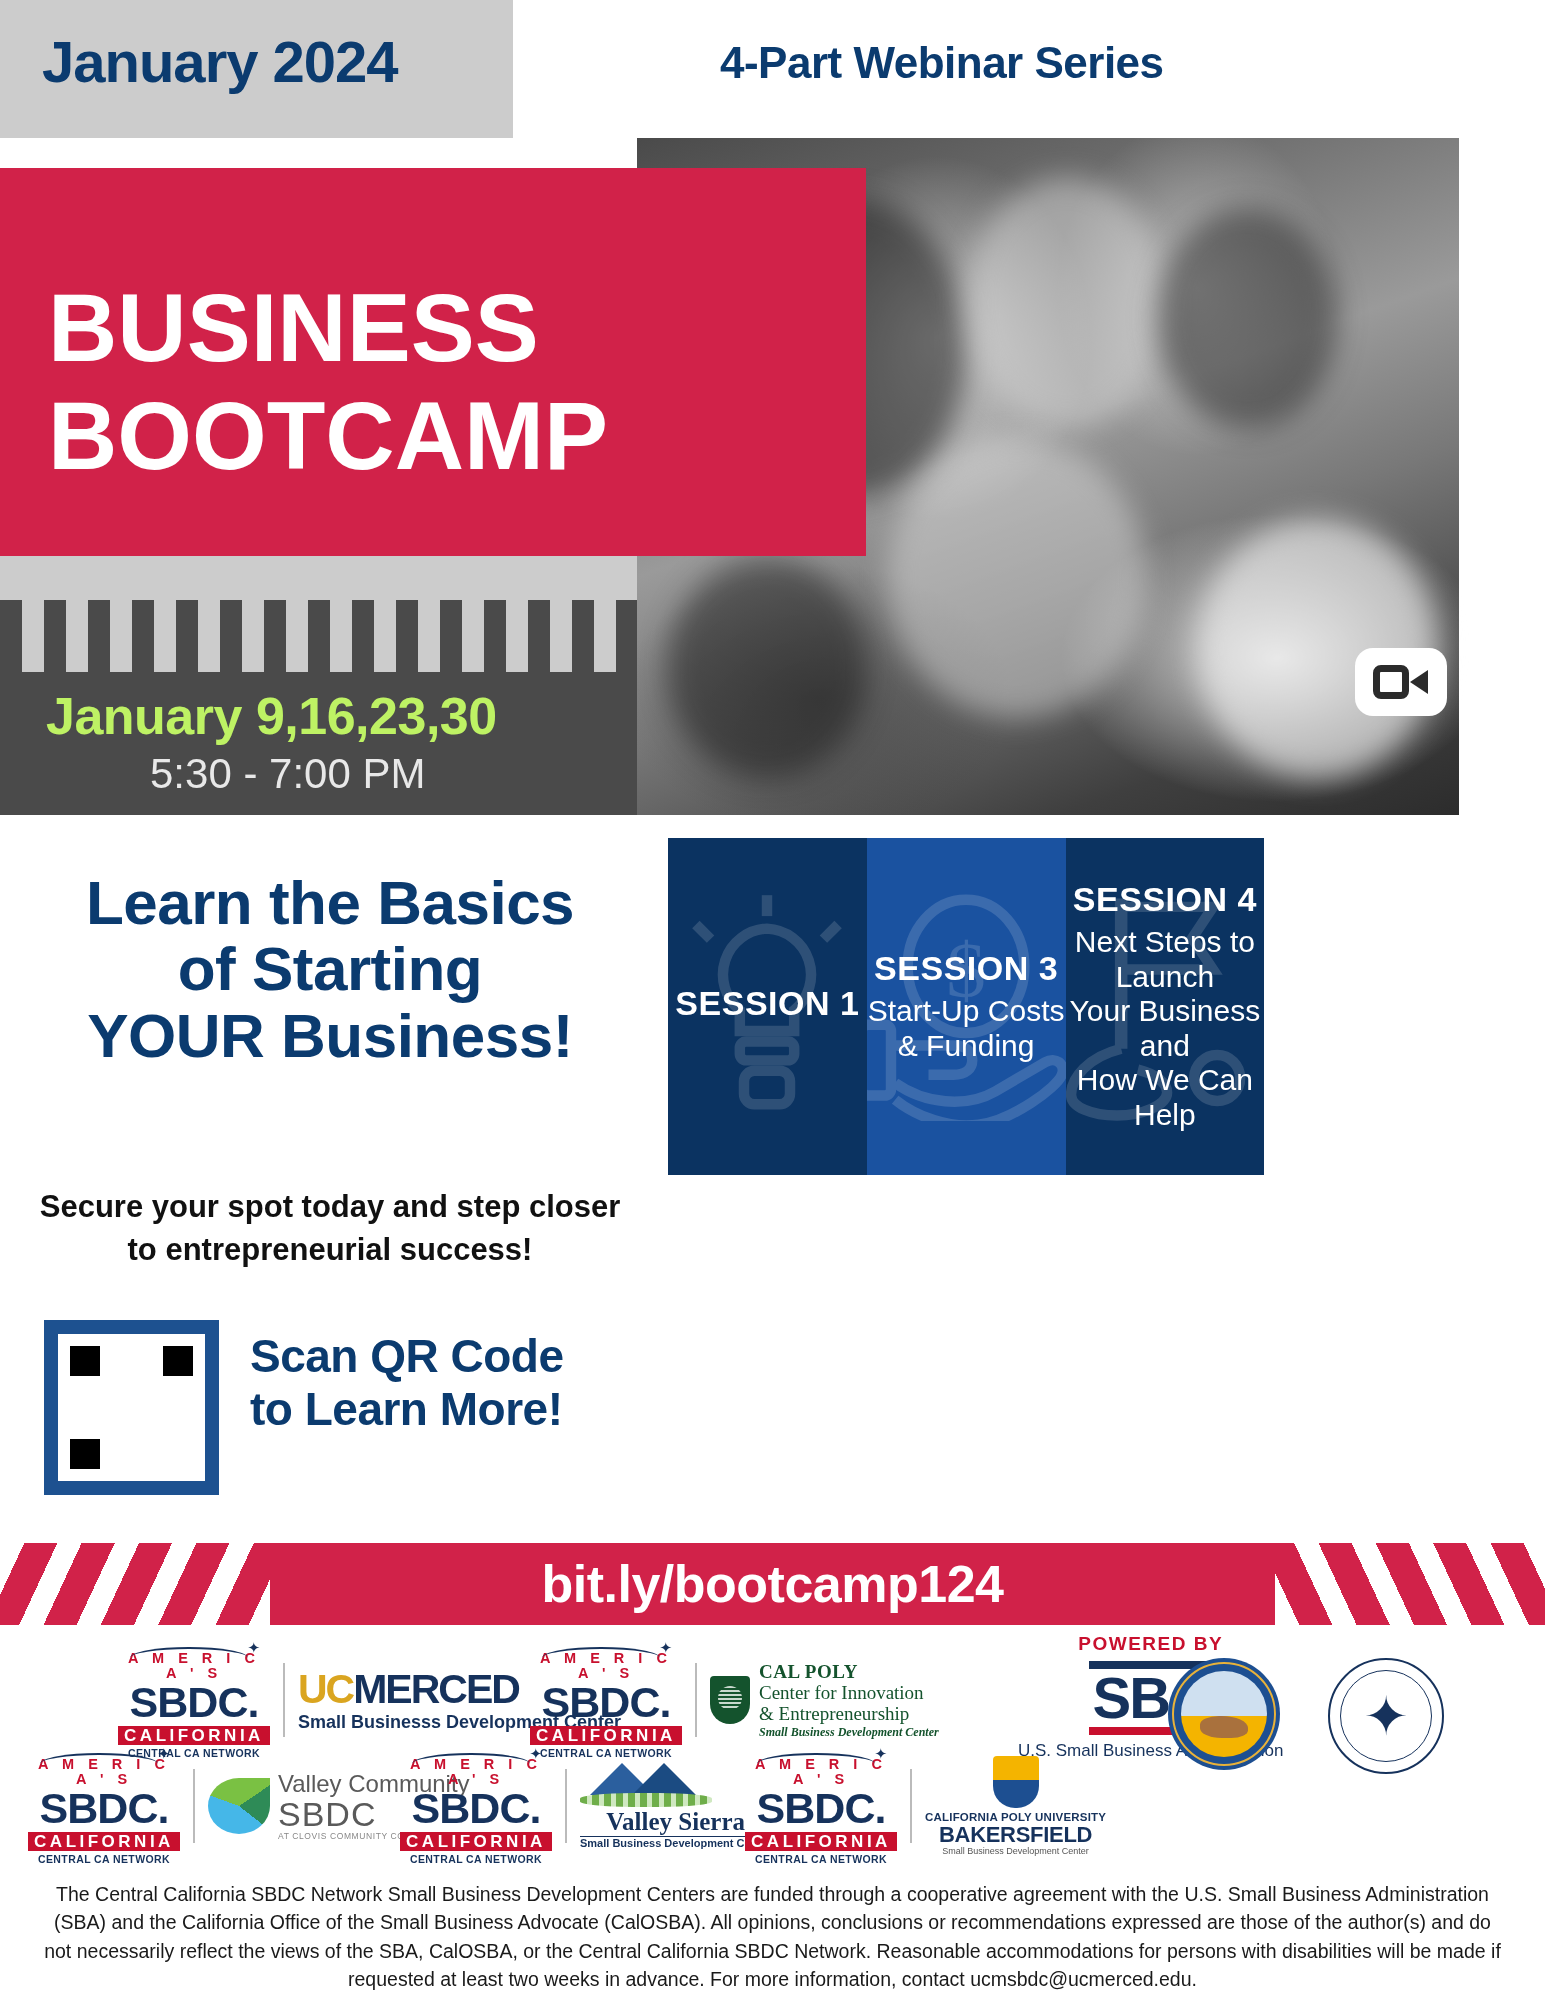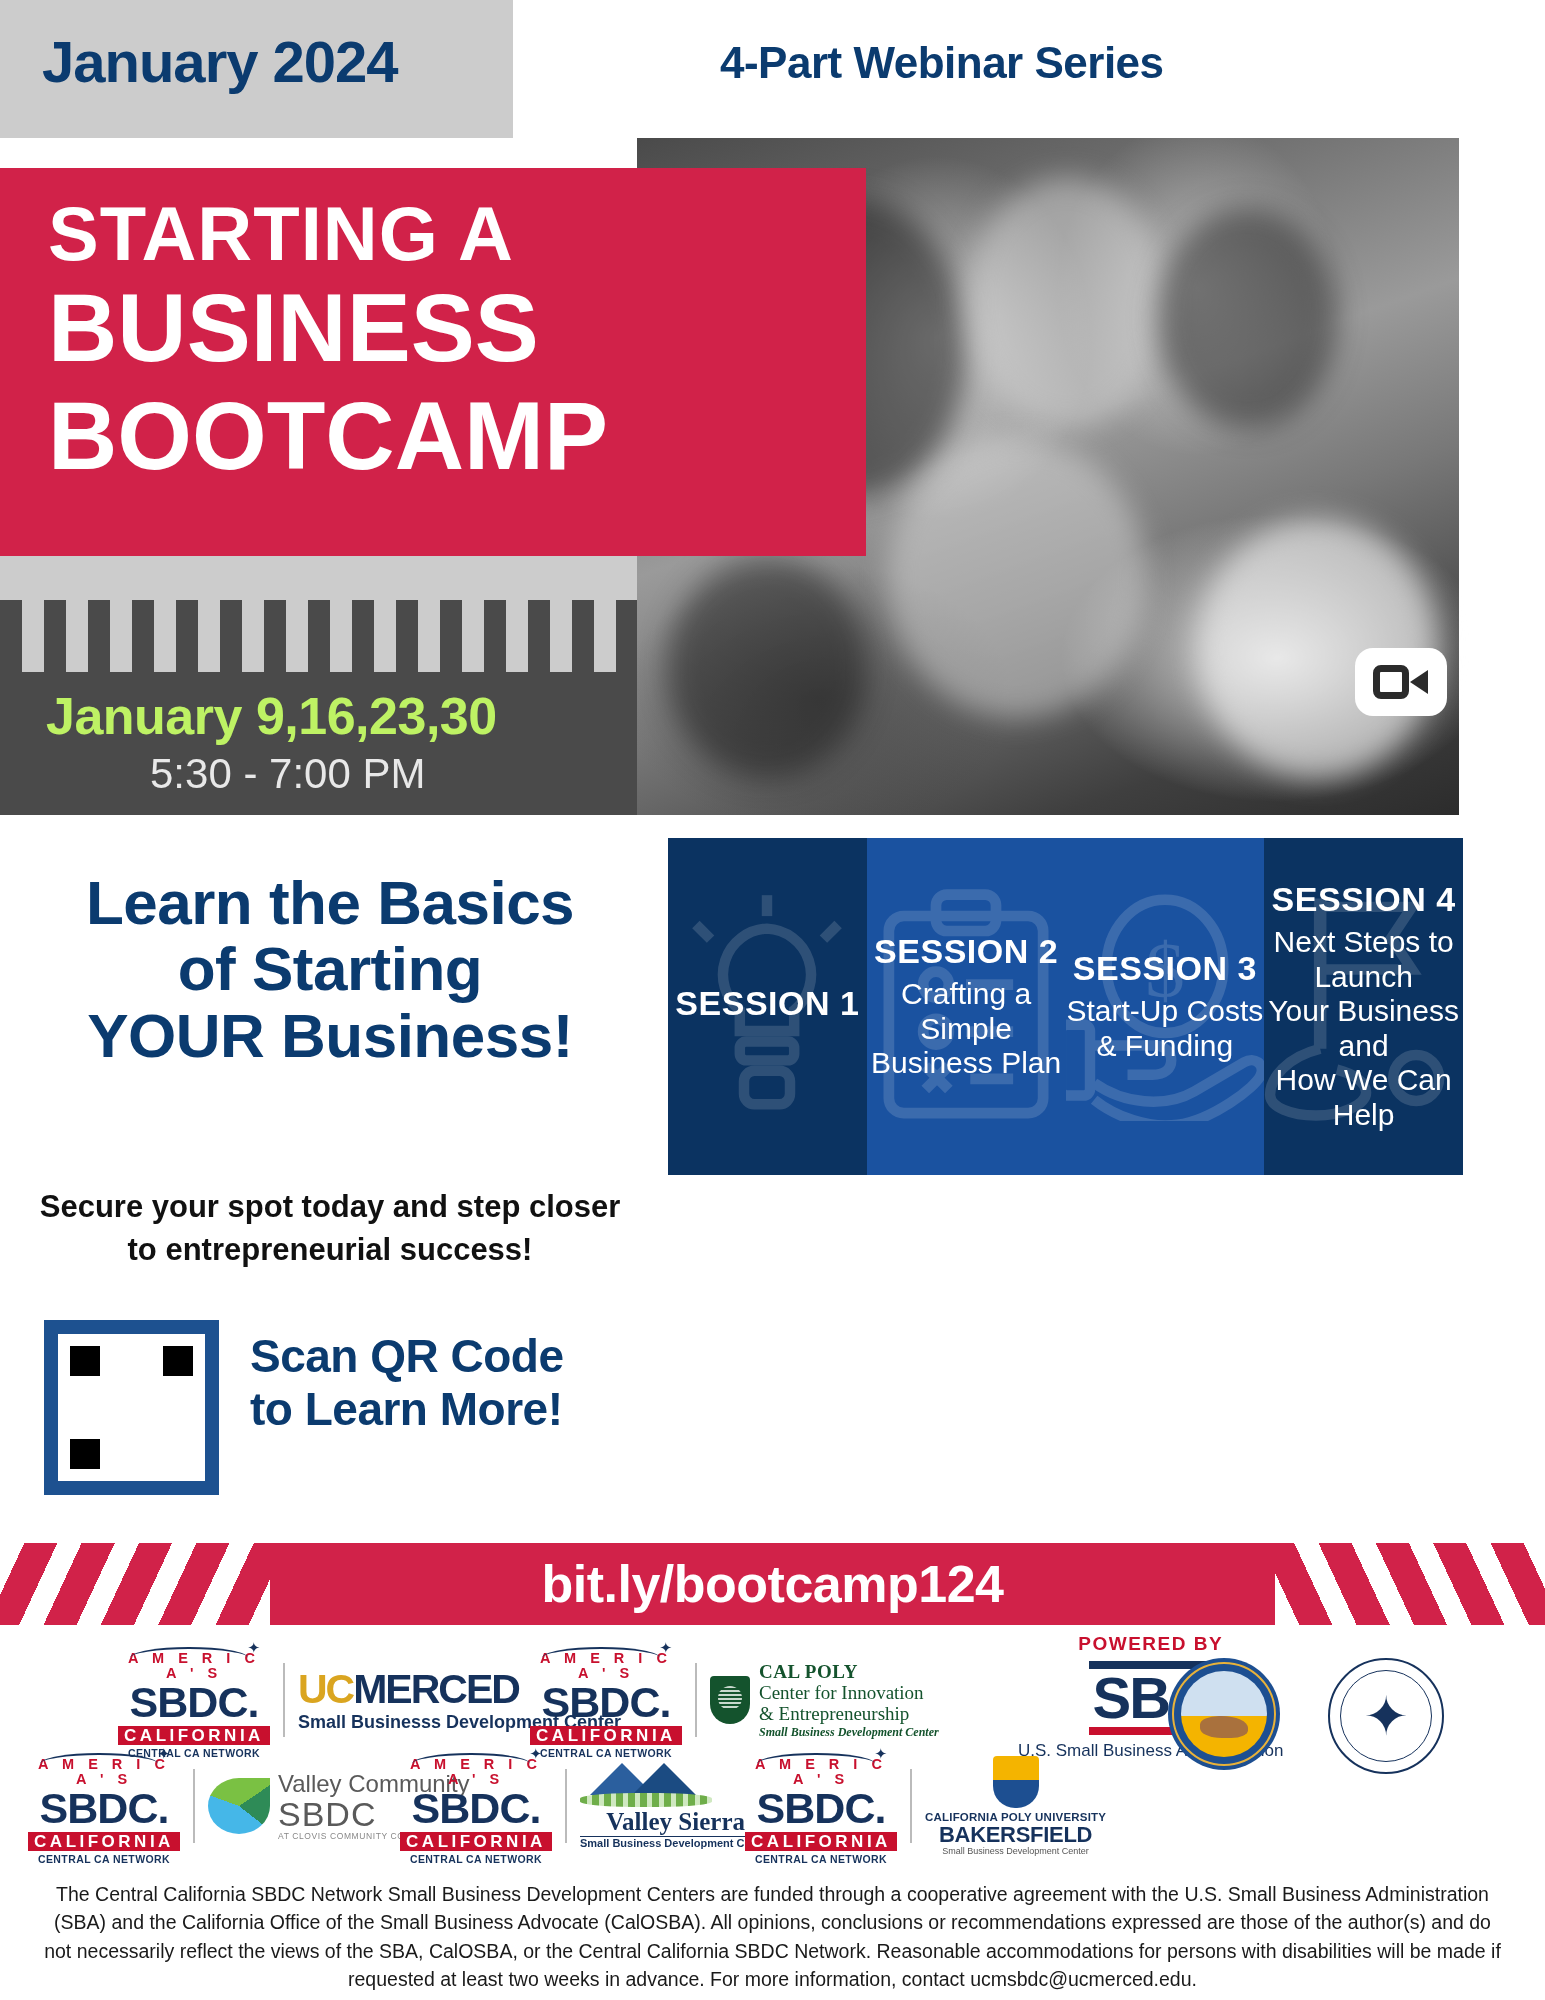--- a/index.html
+++ b/index.html
@@ -293,21 +293,20 @@
   <div class="zoom-badge">
     <div class="cam"></div>
       <div class="lens"></div>
   </div>
 
   <div class="hdr-gray"></div>
   <div class="hdr-month">January 2024</div>
   <div class="hdr-series">4-Part Webinar Series</div>
 
   <div class="title-block">
-    <div class="t-line1">STARTING A</div>
     <div class="t-line2">BUSINESS</div>
     <div class="t-line3">BOOTCAMP</div>
   </div>
 
   <div class="left-gray-strip"></div>
   <div class="checker"></div>
   <div class="checker-row2"></div>
 
   <div class="date-block">
     <div class="date-line">January 9,16,23,30</div>
@@ -338,37 +337,20 @@
         <path d="M50 18a22 22 0 00-13 39v10h26V57A22 22 0 0050 18z" fill="none" stroke="#ffffff" stroke-width="5"></path>
         <rect x="37" y="72" width="26" height="9" rx="3" fill="none" stroke="#ffffff" stroke-width="5"></rect>
         <rect x="39" y="86" width="22" height="16" rx="5" fill="none" stroke="#ffffff" stroke-width="5"></rect>
         <line x1="50" y1="2" x2="50" y2="12" stroke="#ffffff" stroke-width="5"></line>
         <line x1="16" y1="16" x2="23" y2="23" stroke="#ffffff" stroke-width="5"></line>
         <line x1="84" y1="16" x2="77" y2="23" stroke="#ffffff" stroke-width="5"></line>
       </svg>
       <div class="s-title">SESSION 1</div>
     </div>
 
-    <div class="s-card s-light">
-      <svg class="s-bg" width="215" height="240" viewBox="0 0 100 112">
-        <rect x="14" y="14" width="72" height="92" rx="7" fill="none" stroke="#ffffff" stroke-width="5"></rect>
-        <rect x="36" y="4" width="28" height="17" rx="5" fill="none" stroke="#ffffff" stroke-width="5"></rect>
-        <circle cx="36" cy="46" r="6" fill="none" stroke="#ffffff" stroke-width="5"></circle>
-        <line x1="50" y1="46" x2="72" y2="46" stroke="#ffffff" stroke-width="5"></line>
-        <circle cx="36" cy="68" r="6" fill="none" stroke="#ffffff" stroke-width="5"></circle>
-        <line x1="50" y1="68" x2="72" y2="68" stroke="#ffffff" stroke-width="5"></line>
-        <path d="M31 84l11 11M42 84l-11 11" stroke="#ffffff" stroke-width="5"></path>
-        <line x1="52" y1="90" x2="72" y2="90" stroke="#ffffff" stroke-width="5"></line>
-      </svg>
-      <div class="s-title">SESSION 2</div>
-      <div class="s-sub">
-        <div>Crafting a Simple</div>
-        <div>Business Plan</div>
-      </div>
-    </div>
 
     <div class="s-card s-light">
       <svg class="s-bg" width="250" height="230" viewBox="0 0 120 110">
         <ellipse cx="60" cy="36" rx="28" ry="32" fill="none" stroke="#ffffff" stroke-width="5"></ellipse>
         <text x="60" y="50" font-size="38" fill="#ffffff" text-anchor="middle" font-family="Liberation Serif, serif">$</text>
         <rect x="10" y="64" width="14" height="34" rx="3" fill="none" stroke="#ffffff" stroke-width="5"></rect>
         <path d="M26 74h28c6 0 9 3 9 7s-3 7-9 7H42" fill="none" stroke="#ffffff" stroke-width="5"></path>
         <path d="M26 92c14 10 34 12 48 4l24-14c5-3 10 1 8 6-2 6-24 22-40 24-14 2-30-4-40-12" fill="none" stroke="#ffffff" stroke-width="5"></path>
       </svg>
       <div class="s-title">SESSION 3</div>

